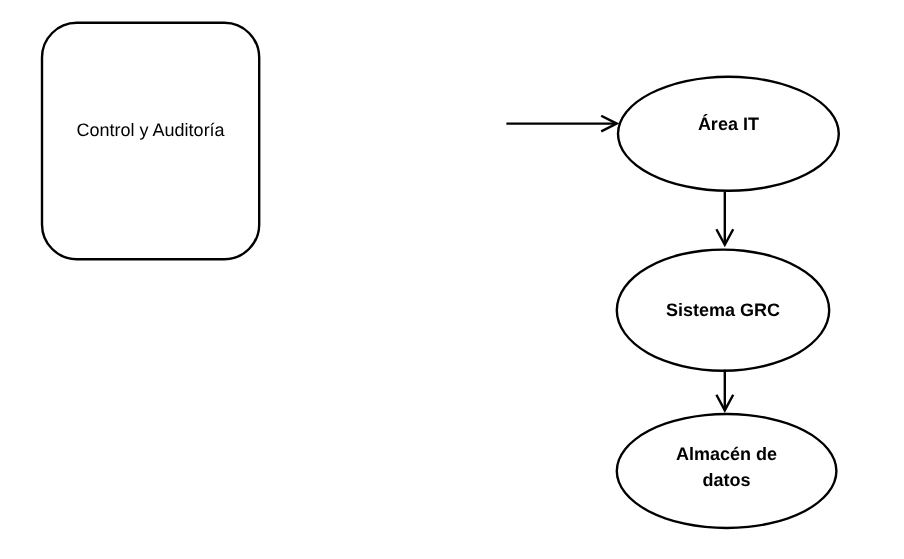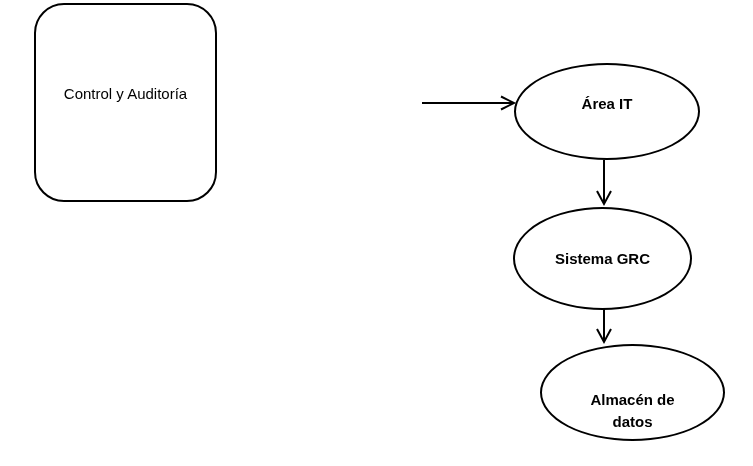--- a/index.html
+++ b/index.html
@@ -20,21 +20,21 @@
     position: absolute;
     box-sizing: border-box;
     border: 2px solid #000000;
     background: #ffffff;
     font-size: 15px;
     line-height: 22px;
     text-align: center;
   }
   .node-rounded {
     left: 34px;
-    top: 3px;
+    top: 18px;
     width: 183px;
     height: 199px;
     border-radius: 30px;
     display: flex;
     align-items: center;
     justify-content: center;
     padding-bottom: 18px;
   }
   .node-rect {
     left: 216px;
@@ -62,26 +62,25 @@
   }
   .ellipse-grc {
     left: 513px;
     top: 207px;
     width: 179px;
     height: 103px;
     row-gap: 18px;
     align-items: center;
   }
   .ellipse-almacen {
-    left: 540px;
+    left: 513px;
     top: 344px;
     width: 185px;
     height: 97px;
     padding-bottom: 6px;
-    justify-content: flex-end;
   }
   .connectors-svg {
     position: absolute;
     left: 0;
     top: 0;
     width: 753px;
     height: 466px;
     pointer-events: none;
   }
   .connectors-svg polyline,

